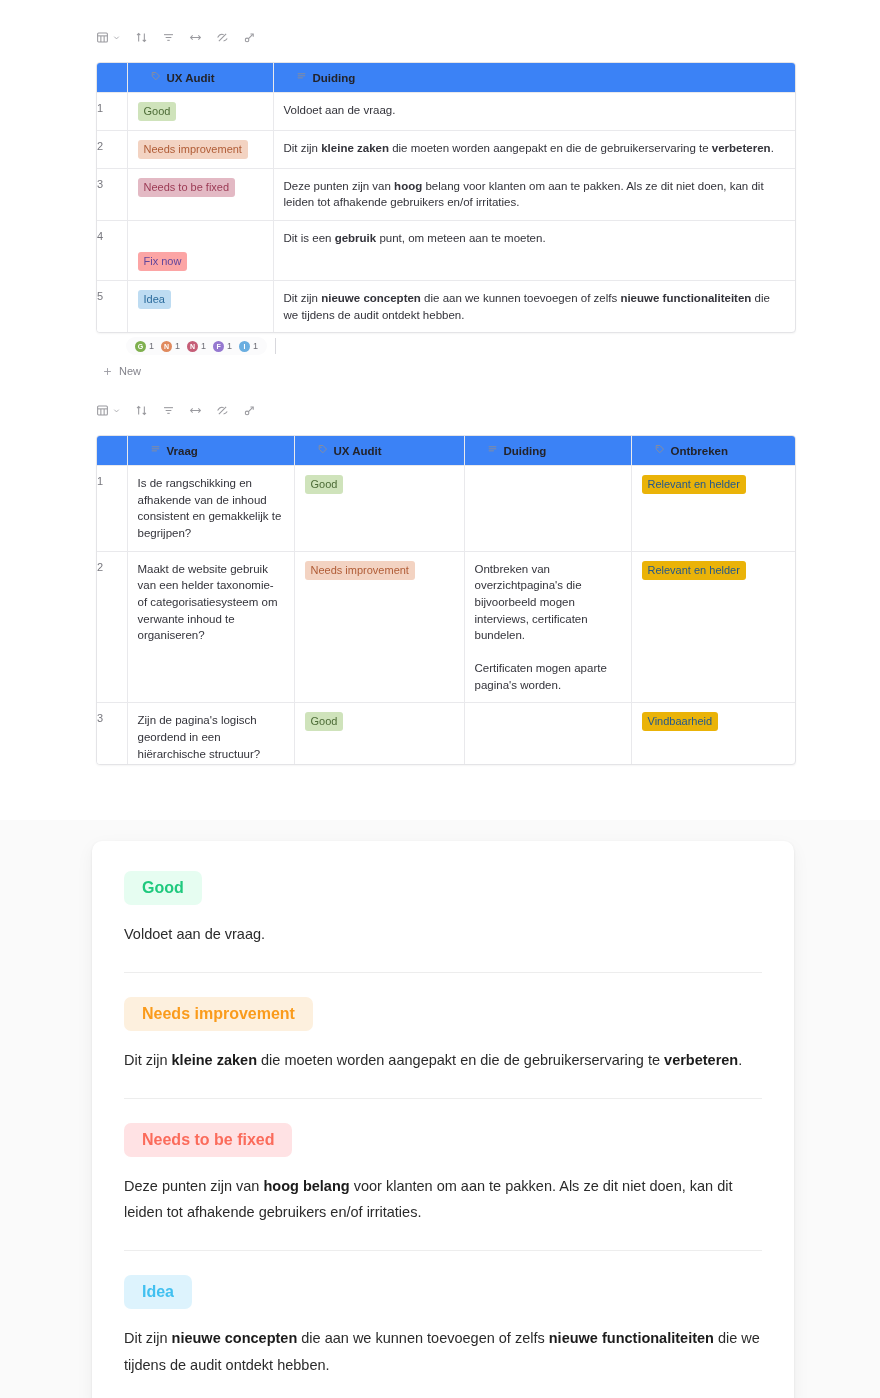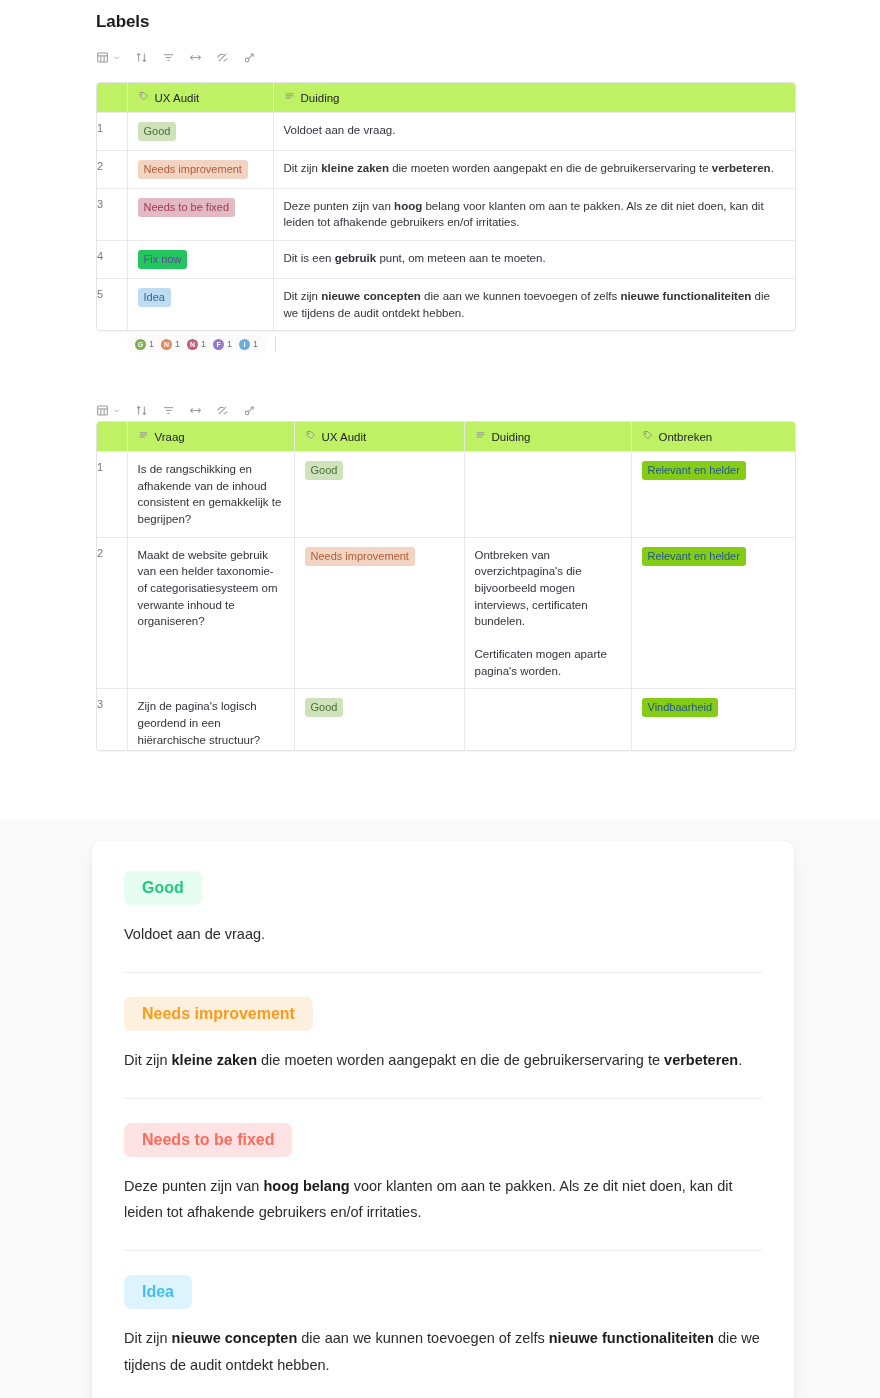--- a/index.html
+++ b/index.html
@@ -59,25 +59,25 @@
   table.grid th, table.grid td {
     border-right: 1px solid #e9e9ec;
     border-bottom: 1px solid #e9e9ec;
     text-align: left;
     vertical-align: top;
   }
   table.grid tr:last-child td { border-bottom: none; }
   table.grid th:last-child, table.grid td:last-child { border-right: none; }
 
   table.grid thead th {
-    background: #bef264;
+    background: #3b82f6;
     font-size: 11.5px;
-    font-weight: normal;
+    font-weight: bold;
     color: #23232a;
-    padding: 8px 10px;
+    padding: 8px 22px;
     height: 28px;
     white-space: nowrap;
   }
   .th-inner { display: flex; align-items: center; gap: 6px; }
   .th-inner svg { flex: 0 0 auto; color: #8d8d95; }
 
   td.rownum {
     width: 30px;
     text-align: center;
     color: #77777e;
@@ -94,23 +94,23 @@
     display: inline-block;
     border-radius: 3px;
     padding: 2px 6px;
     font-size: 11px;
     line-height: 1.35;
     white-space: nowrap;
   }
   .chip-good          { background:#cfe3bb; color:#4c6b36; }
   .chip-needs-impr    { background:#f3d3c2; color:#b05c36; }
   .chip-needs-fixed   { background:#e3b9c4; color:#9c3a55; }
-  .chip-fix-now       { background:#22c55e; color:#63479c; }
+  .chip-fix-now       { background:#fca5a5; color:#63479c;margin-top:22px; }
   .chip-idea          { background:#bedcf2; color:#2a6b9c; }
-  .chip-heuristic     { background:#84cc16; color:#24588c; }
+  .chip-heuristic     { background:#eab308; color:#24588c; }
 
   
   .grid-footer {
     display: flex;
     align-items: center;
     height: 22px;
     margin-top: 2px;
     padding-left: 30px;
   }
   .count-pill {
@@ -193,21 +193,20 @@
   .legend-text b { font-weight: bold; color: #1c1c1c; }
 
   
   #labels-section { position: absolute; left: 96px; top: 12px; width: 700px; }
   #arch-section   { position: absolute; left: 96px; top: 385px; width: 700px; }
 </style>
 </head>
 <body>
 
 <div class="section" id="labels-section">
-  <h2 class="section-title">Labels</h2>
 
   <div class="toolbar" style="margin-top:14px;">
     <div class="tb-btn">
       <svg width="13" height="13" viewBox="0 0 16 16" fill="none" stroke="currentColor" stroke-width="1.3">
         <rect x="2" y="2.5" width="12" height="11" rx="1.2"></rect>
         <line x1="2" y1="6" x2="14" y2="6"></line>
           <line x1="6" y1="6" x2="6" y2="13.5"></line>
           <line x1="10" y1="6" x2="10" y2="13.5"></line>
       </svg>
       <span>
@@ -335,20 +334,27 @@
           <span class="count-n">1</span>
         </div>
         <div class="count-item">
           <span class="dot" style="background: rgb(106, 174, 224);">I</span>
           <span class="count-n">1</span>
         </div>
       </div>
     <div class="footer-divider"></div>
   </div>
 
+  <div class="new-row">
+    <svg width="11" height="11" viewBox="0 0 16 16" fill="none" stroke="currentColor" stroke-width="1.3">
+      <line x1="8" y1="3" x2="8" y2="13"></line>
+        <line x1="3" y1="8" x2="13" y2="8"></line>
+    </svg>
+    <span>New</span>
+  </div>
 </div>
 
 <div class="section" id="arch-section">
 
   <div class="toolbar" style="margin-top:14px;">
     <div class="tb-btn">
       <svg width="13" height="13" viewBox="0 0 16 16" fill="none" stroke="currentColor" stroke-width="1.3">
         <rect x="2" y="2.5" width="12" height="11" rx="1.2"></rect>
         <line x1="2" y1="6" x2="14" y2="6"></line>
           <line x1="6" y1="6" x2="6" y2="13.5"></line>
@@ -388,21 +394,21 @@
     </div>
     <div class="tb-btn">
       <svg width="13" height="13" viewBox="0 0 16 16" fill="none" stroke="currentColor" stroke-width="1.3">
         <circle cx="5" cy="11" r="2.2"></circle>
           <path d="M6.8 9.3 L12 4.2"></path>
           <path d="M9.2 3.6 L12.6 3.6 L12.6 7"></path>
       </svg>
     </div>
   </div>
 
-  <div class="grid-clip" style="height:330px;">
+  <div class="grid-clip" style="margin-top:14px; height:330px;">
     <table class="grid">
       <colgroup>
           <col style="width:30px">
           <col style="width:167px">
           <col style="width:170px">
           <col style="width:167px">
           <col>
         </colgroup>
       <thead>
         <tr>

